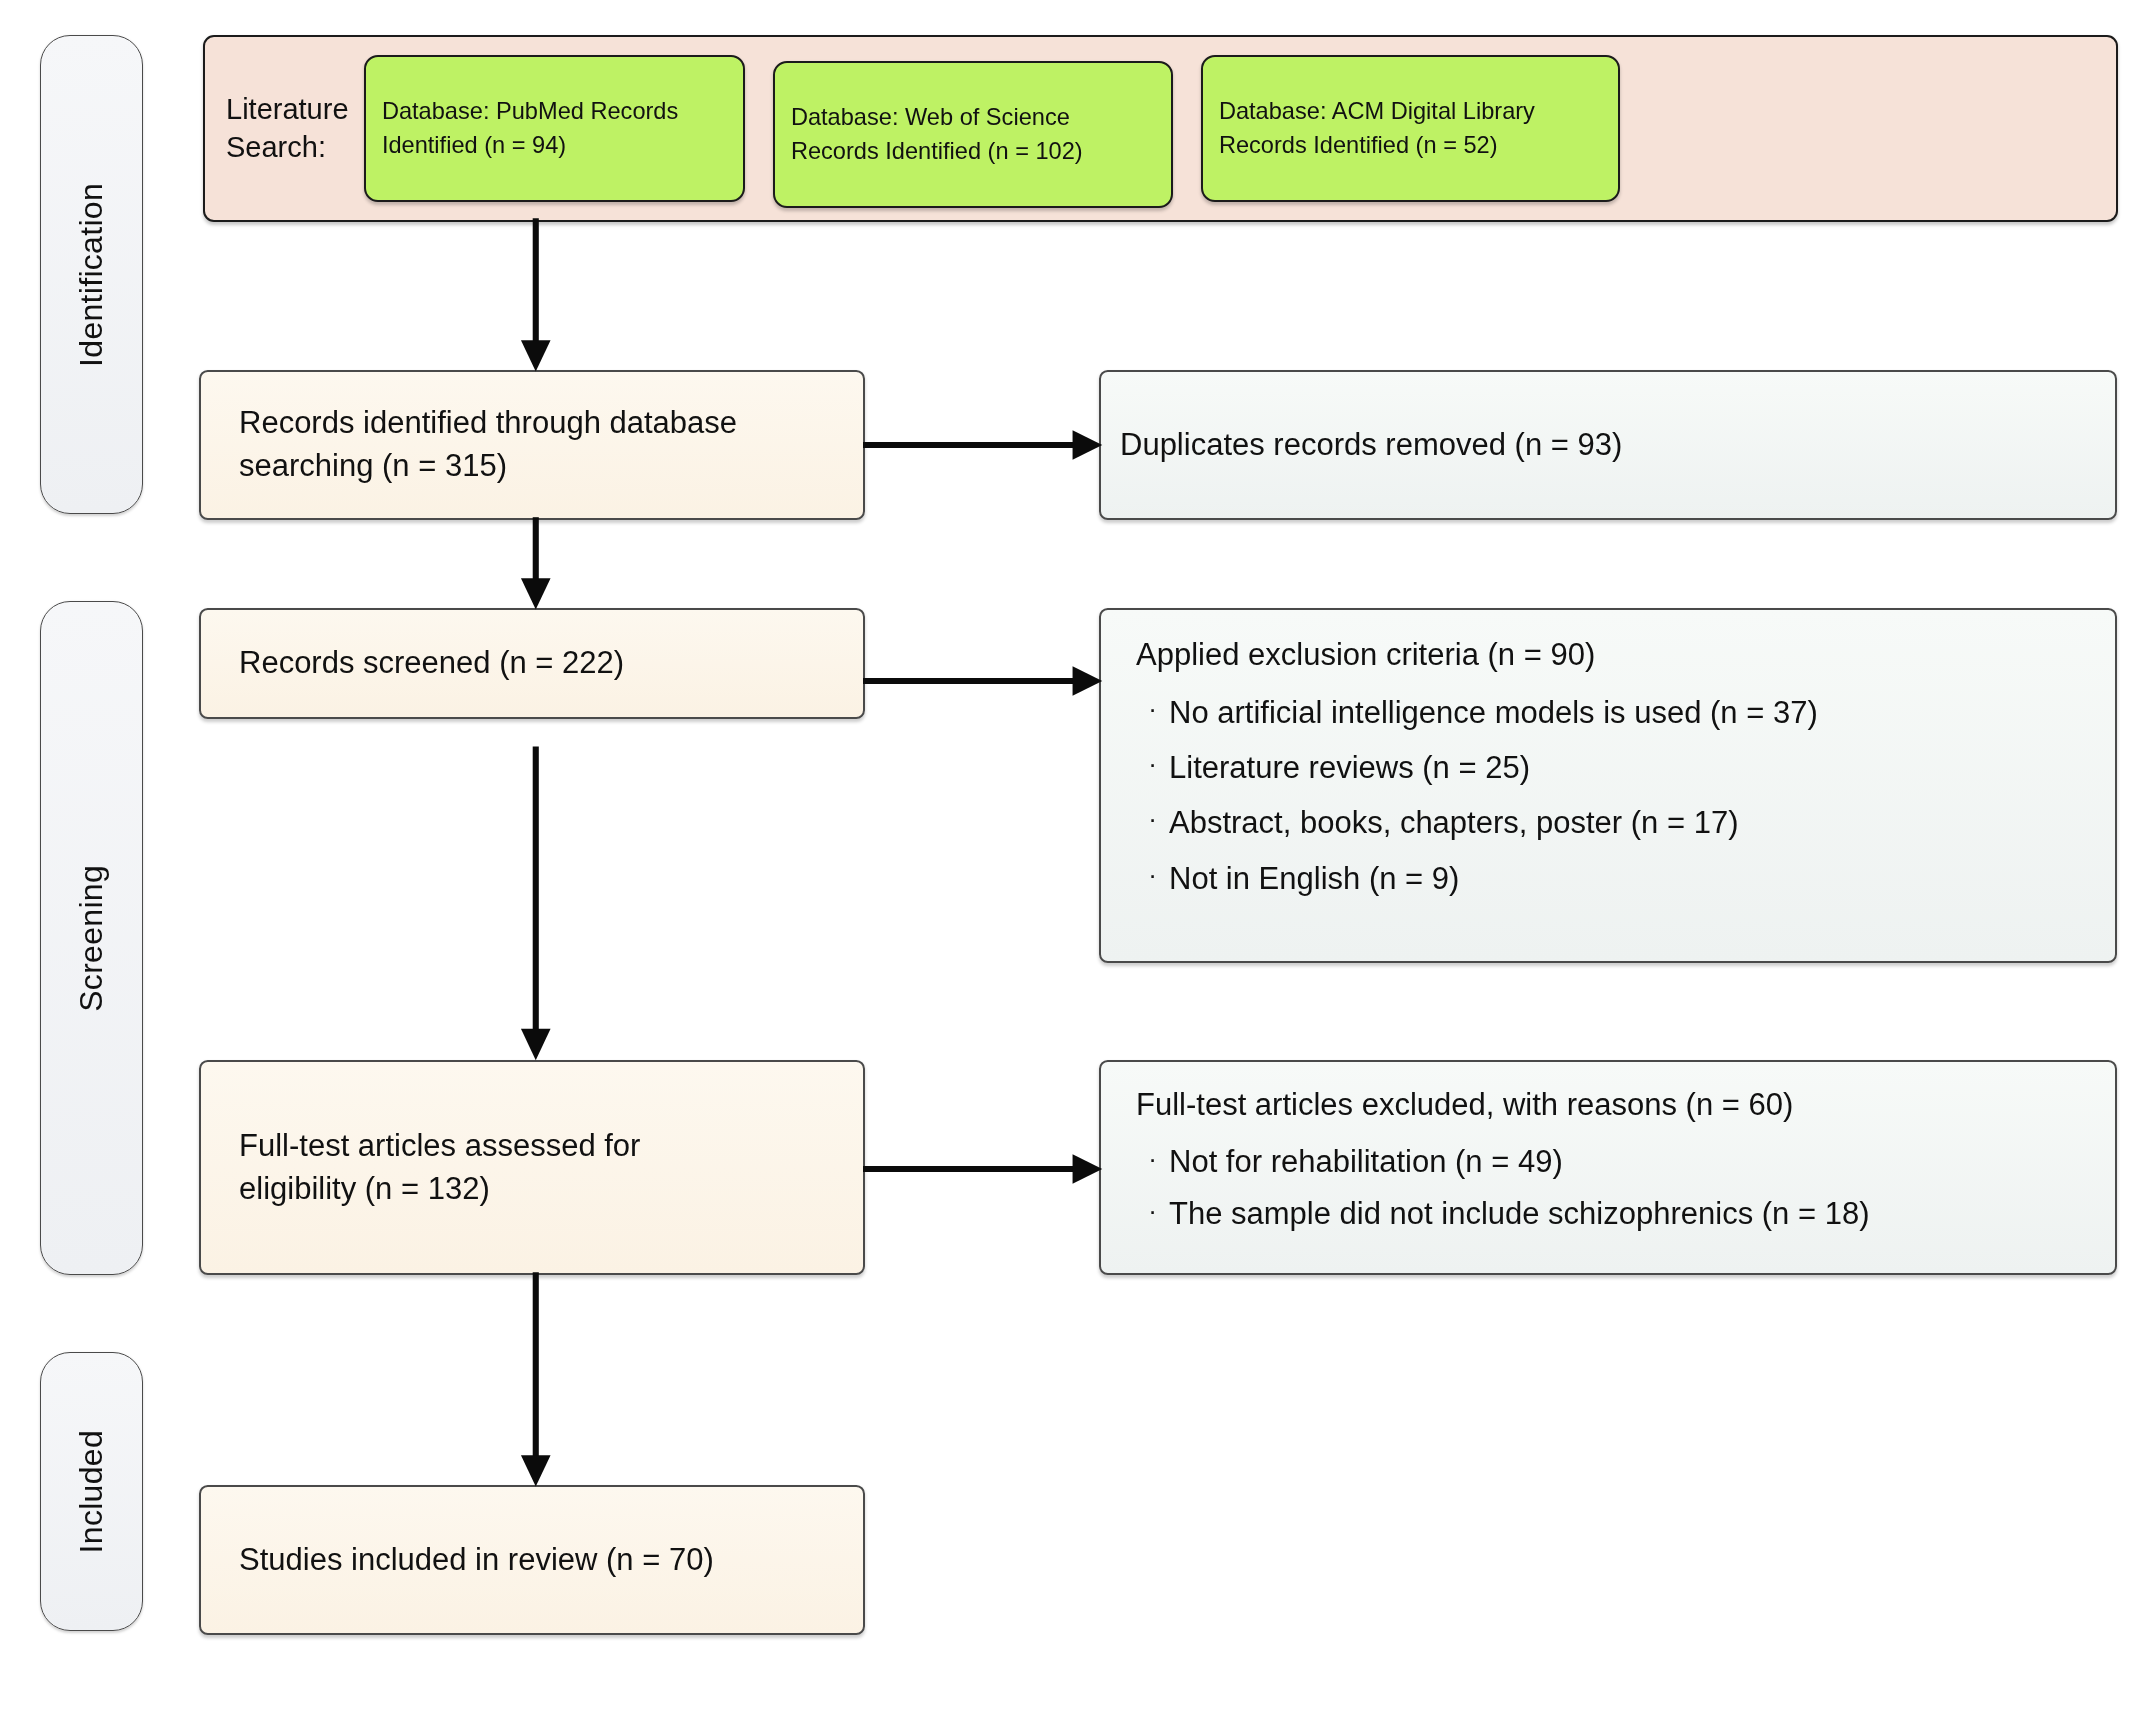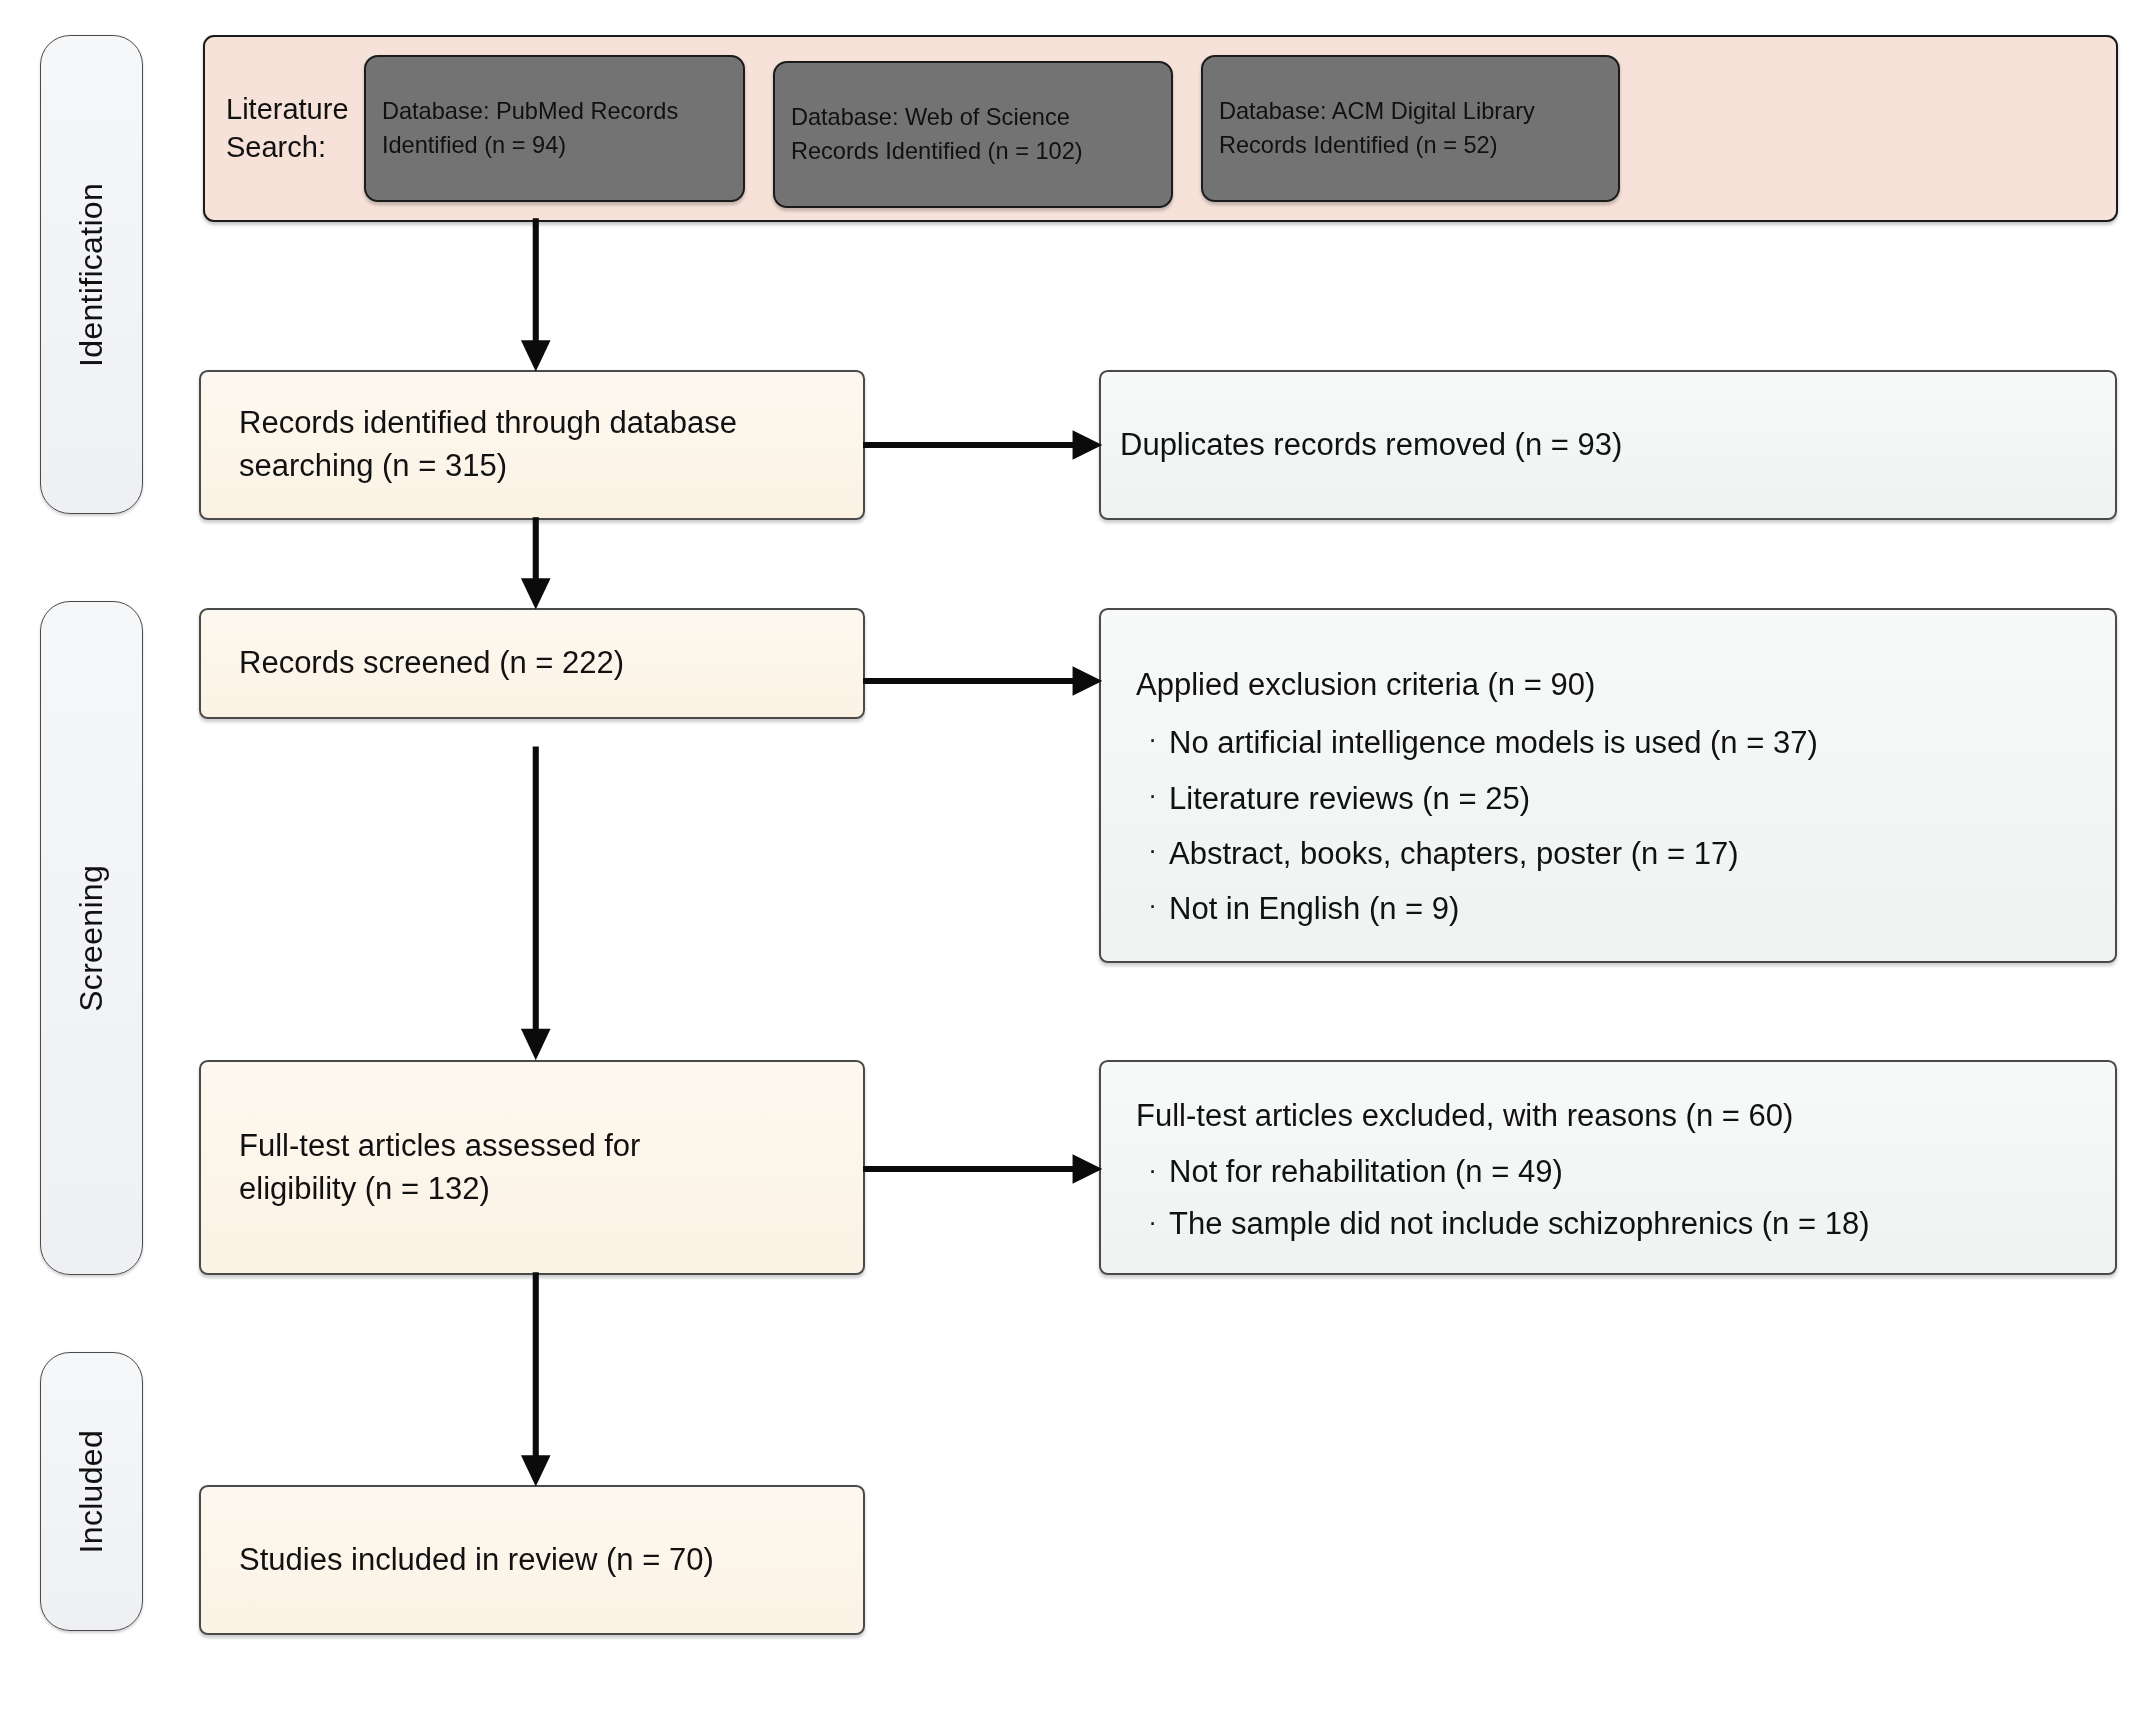--- a/index.html
+++ b/index.html
@@ -52,21 +52,21 @@
     font-size: 29px;
     line-height: 1.28;
     color: #111111;
     margin-left: 21px;
     margin-right: 15.7px;
     white-space: pre-line;
     flex: 0 0 auto;
   }
   .db-box {
     box-sizing: border-box;
-    background: #737373;
+    background: #bef264;
     border: 2.6px solid #1b1b1b;
     border-radius: 14px;
     height: 147px;
     display: flex;
     align-items: center;
     padding: 0 15.7px;
     margin-right: 28px;
     font-size: 23.6px;
     line-height: 1.42;
     color: #111111;
@@ -89,21 +89,21 @@
     color: #111111;
     box-shadow: 0 2.6px 3.5px rgba(0,0,0,0.20);
   }
   .flow-box.cream {
     background: linear-gradient(180deg, #fdf8ef 0%, #fbf2e4 100%);
   }
   .flow-box.pale {
     background: linear-gradient(180deg, #f7faf8 0%, #eef2f1 100%);
     align-items: flex-start;
     flex-direction: column;
-    justify-content: flex-end;
+    justify-content: flex-start;
   }
   .flow-box.pale.single { justify-content: center; }
   .flow-box .box-text { white-space: pre-line; }
 
   .excl-head {
     font-size: 31px;
     line-height: 1.3;
     margin-bottom: 10.5px;
   }
   .excl-list {

